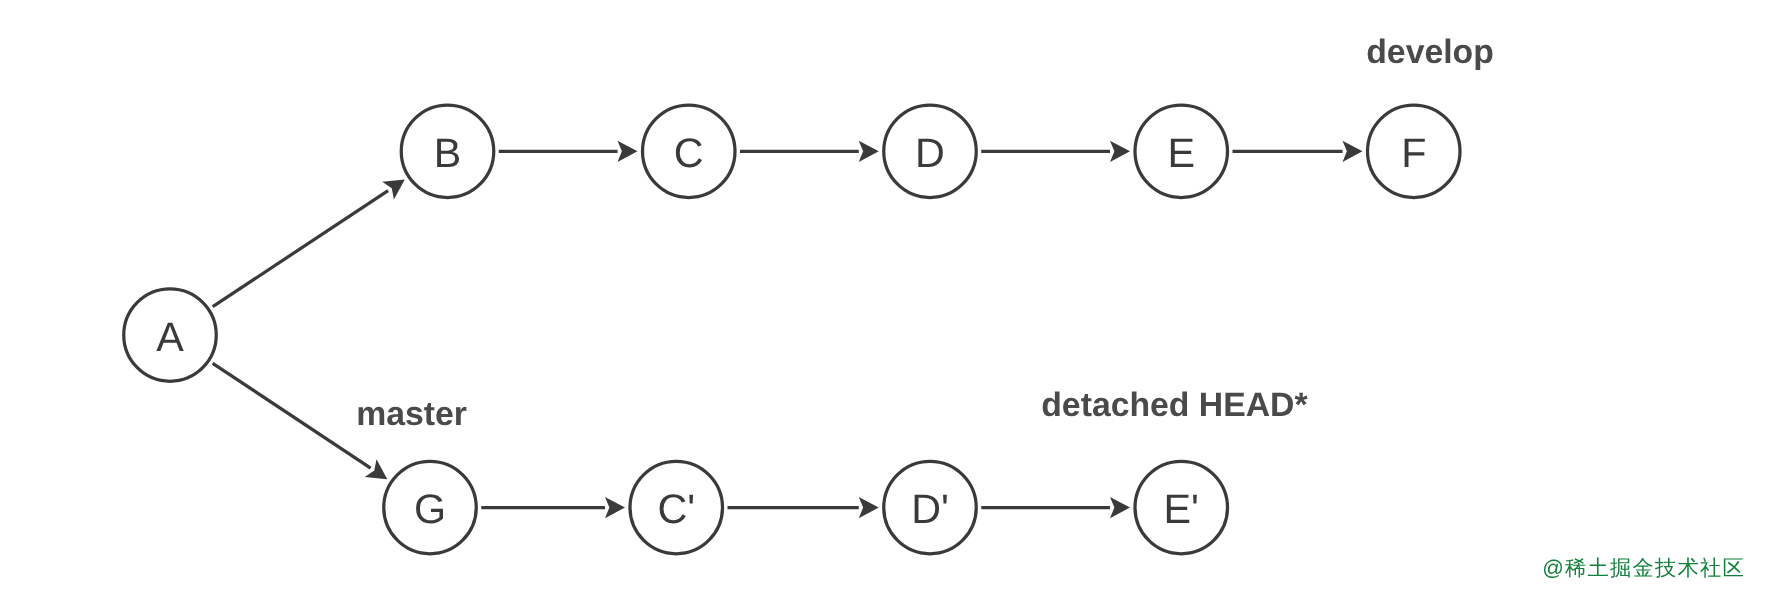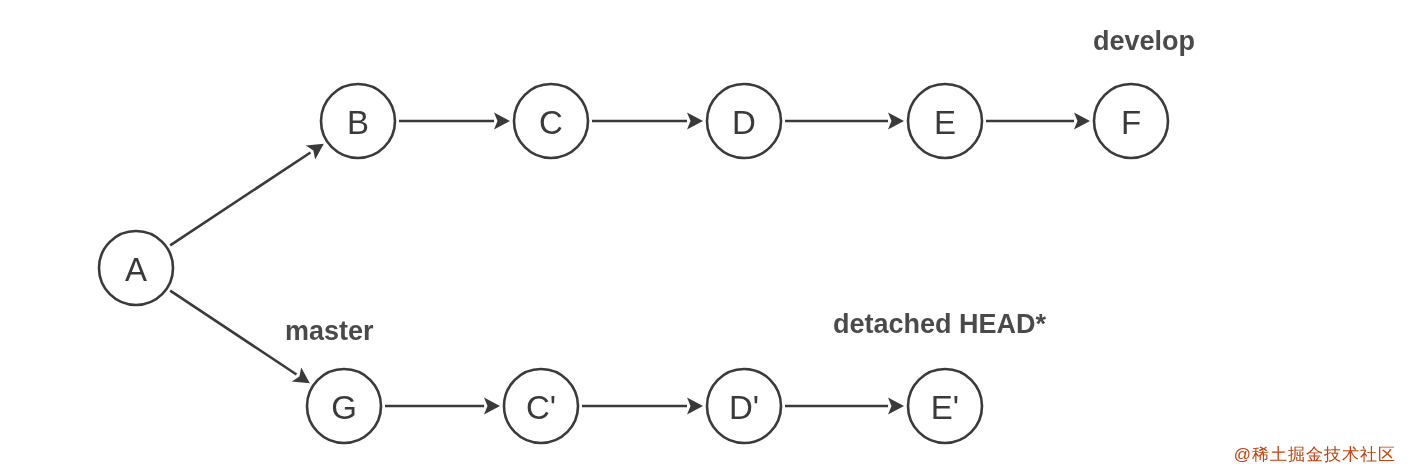--- a/index.html
+++ b/index.html
@@ -53,21 +53,21 @@
     font-size: 27px;
     font-weight: 600;
     dominant-baseline: central;
   }
   .watermark {
     position: absolute;
     right: 22px;
     bottom: 10px;
     font-family: "Liberation Sans", sans-serif;
     font-size: 17px;
-    color: #c2410c;
+    color: #15803d;
     letter-spacing: 1px;
     white-space: nowrap;
     user-select: none;
   }
 </style>
 </head>
 <body>
 
 <div id="diagram-root">
   <svg class="git-graph" viewBox="0 0 1418 476" xmlns="http://www.w3.org/2000/svg">

